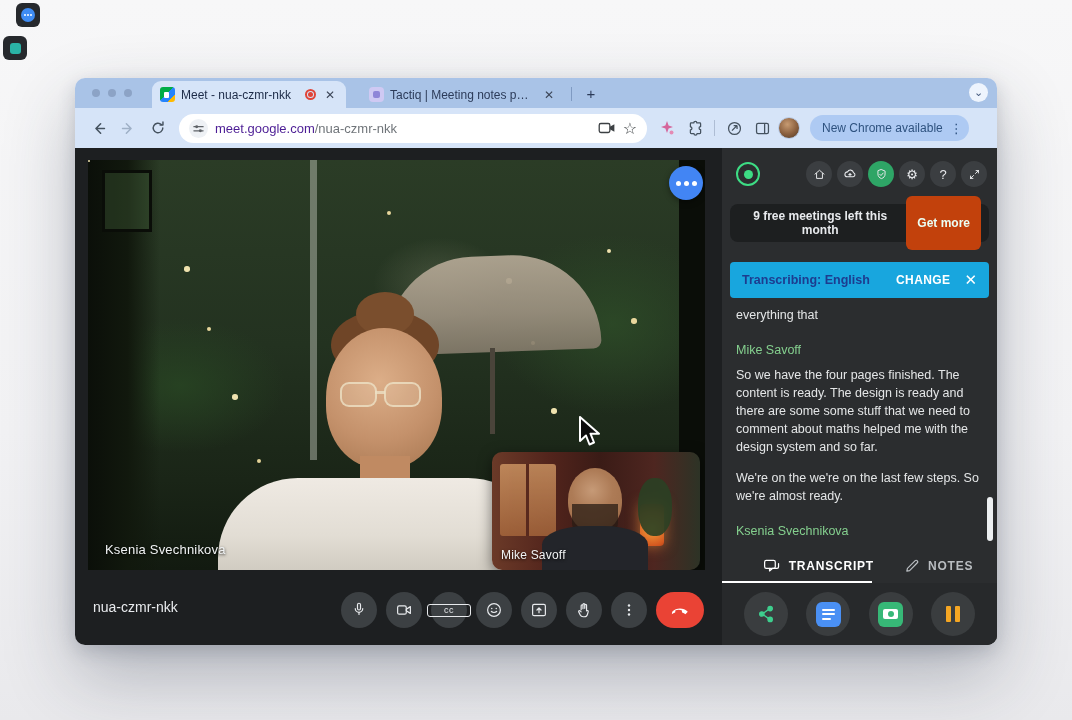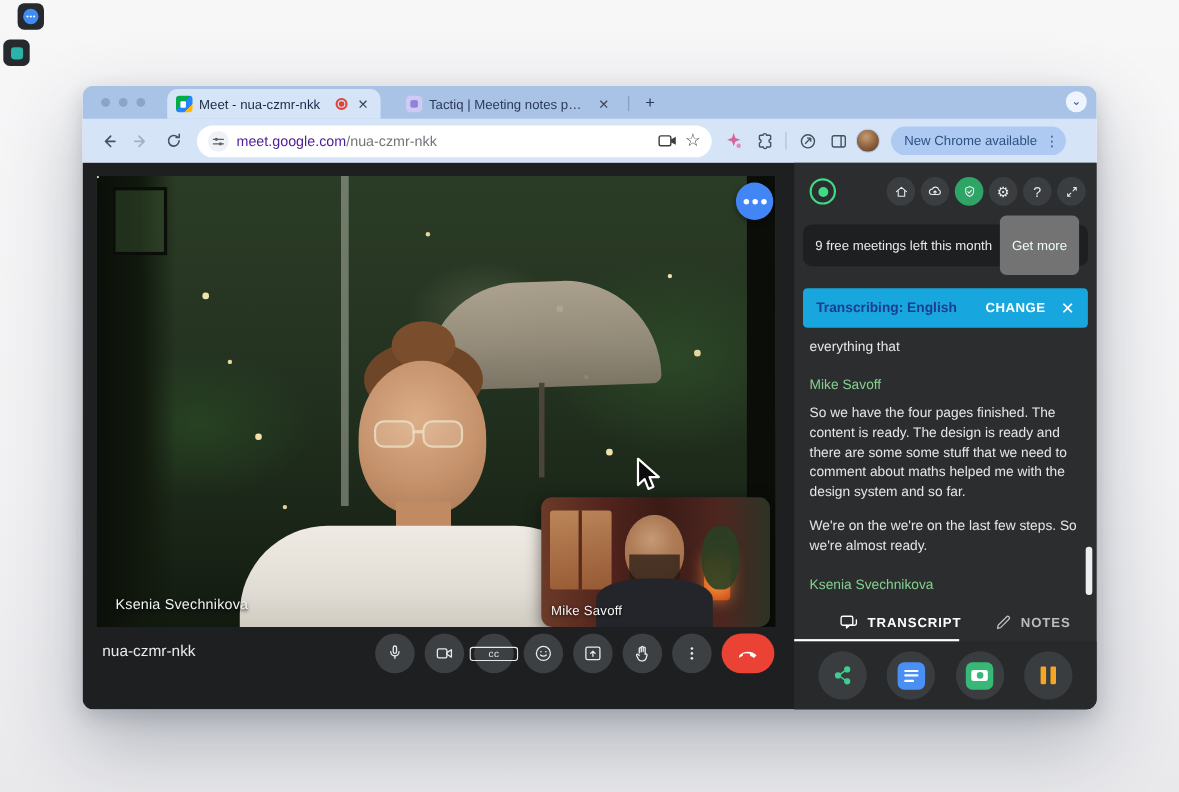--- a/index.html
+++ b/index.html
@@ -135,21 +135,21 @@
     background:#2a4024; opacity:.9; }
   .pip-head { position:absolute; left:76px; top:16px; width:54px; height:64px; border-radius:50% 50% 46% 46%;
     background:radial-gradient(circle at 45% 35%, #c69a77 0%, #a8765188 40%, #a87651 60%, #8a5c3c 100%);
     background-color:#b3815c; }
   .pip-beard { position:absolute; left:80px; top:52px; width:46px; height:32px; border-radius:0 0 40% 40%;
     background:rgba(40,28,20,.75); }
   .pip-shirt { position:absolute; left:50px; top:74px; width:106px; height:44px; border-radius:42% 42% 0 0;
     background:#23252a; }
   .name-tag.pip-name { left:9px; bottom:8px; font-size:12px; }
 
-  .meet-bar { position:absolute; left:0; right:0; bottom:16px; height:75px; }
+  .meet-bar { position:absolute; left:0; right:0; bottom:0; height:75px; }
   .meeting-code { position:absolute; left:18px; top:29px; font-size:14px; color:#e8eaed; }
   .controls { position:absolute; left:266px; top:22px; display:flex; gap:9px; align-items:center; }
   .ctl { width:36px; height:36px; border-radius:50%; background:#3c4043; display:flex;
     align-items:center; justify-content:center; flex:none; }
   .ctl svg { stroke:#e8eaed; fill:none; stroke-width:1.6; stroke-linecap:round; stroke-linejoin:round; }
   .ctl.end { width:48px; border-radius:18px; background:#ea4335; }
   .ctl.end svg { fill:#fff; stroke:none; }
   .cc-glyph { font-size:9px; color:#e8eaed; border:1.4px solid #e8eaed; border-radius:3px;
     padding:1px 16px; letter-spacing:.5px; line-height:1; }
 
@@ -158,23 +158,23 @@
   .sb-header { height:52px; display:flex; align-items:center; padding:0 10px 0 14px; }
   .tactiq-logo { width:24px; height:24px; border-radius:50%; border:2.5px solid #3ddc84;
     display:flex; align-items:center; justify-content:center; }
   .tactiq-logo i { width:9px; height:9px; border-radius:50%; background:#3ddc84; }
   .sb-header .spacer { flex:1; }
   .sb-hicon { width:26px; height:26px; border-radius:50%; background:#3b3e41; margin-left:5px;
     display:flex; align-items:center; justify-content:center; color:#e8eaed; font-size:13px; }
   .sb-hicon svg { stroke:#e8eaed; fill:none; stroke-width:1.5; stroke-linecap:round; stroke-linejoin:round; }
   .sb-hicon.shield { background:#2ea566; }
   .quota { margin:4px 8px 0; background:#1d1f20; border-radius:8px; height:38px; display:flex;
-    align-items:center; padding:0 8px 0 4px; }
+    align-items:center; padding:0 8px 0 4px;font-weight:bold; }
   .quota-text { flex:1; font-size:12px; line-height:14px; color:#e8eaed; text-align:center; padding:0 6px; }
-  .get-more { background:#737373; color:#ebfff4; font-size:12px; border-radius:6px; padding:20px 11px;
+  .get-more { background:#c2410c; color:#ebfff4; font-size:12px; border-radius:6px; padding:20px 11px;
     flex:none; }
   .banner { margin:20px 8px 0; background:#18a6de; border-radius:4px; height:36px; display:flex;
     align-items:center; padding:0 12px; }
   .banner-title { flex:1; font-size:12.5px; font-weight:bold; color:#1d3c8f; }
   .banner-change { font-size:12px; font-weight:bold; color:#fff; letter-spacing:.4px; }
   .banner-close { color:#fff; font-size:15px; margin-left:14px; }
   .transcript { flex:1; padding:8px 14px 0; font-size:12.5px; line-height:18px; color:#e4e6e7;
     overflow:hidden; }
   .speaker { color:#84cf8e; margin-top:17px; }
   .t-p1 { margin-top:7px; }

